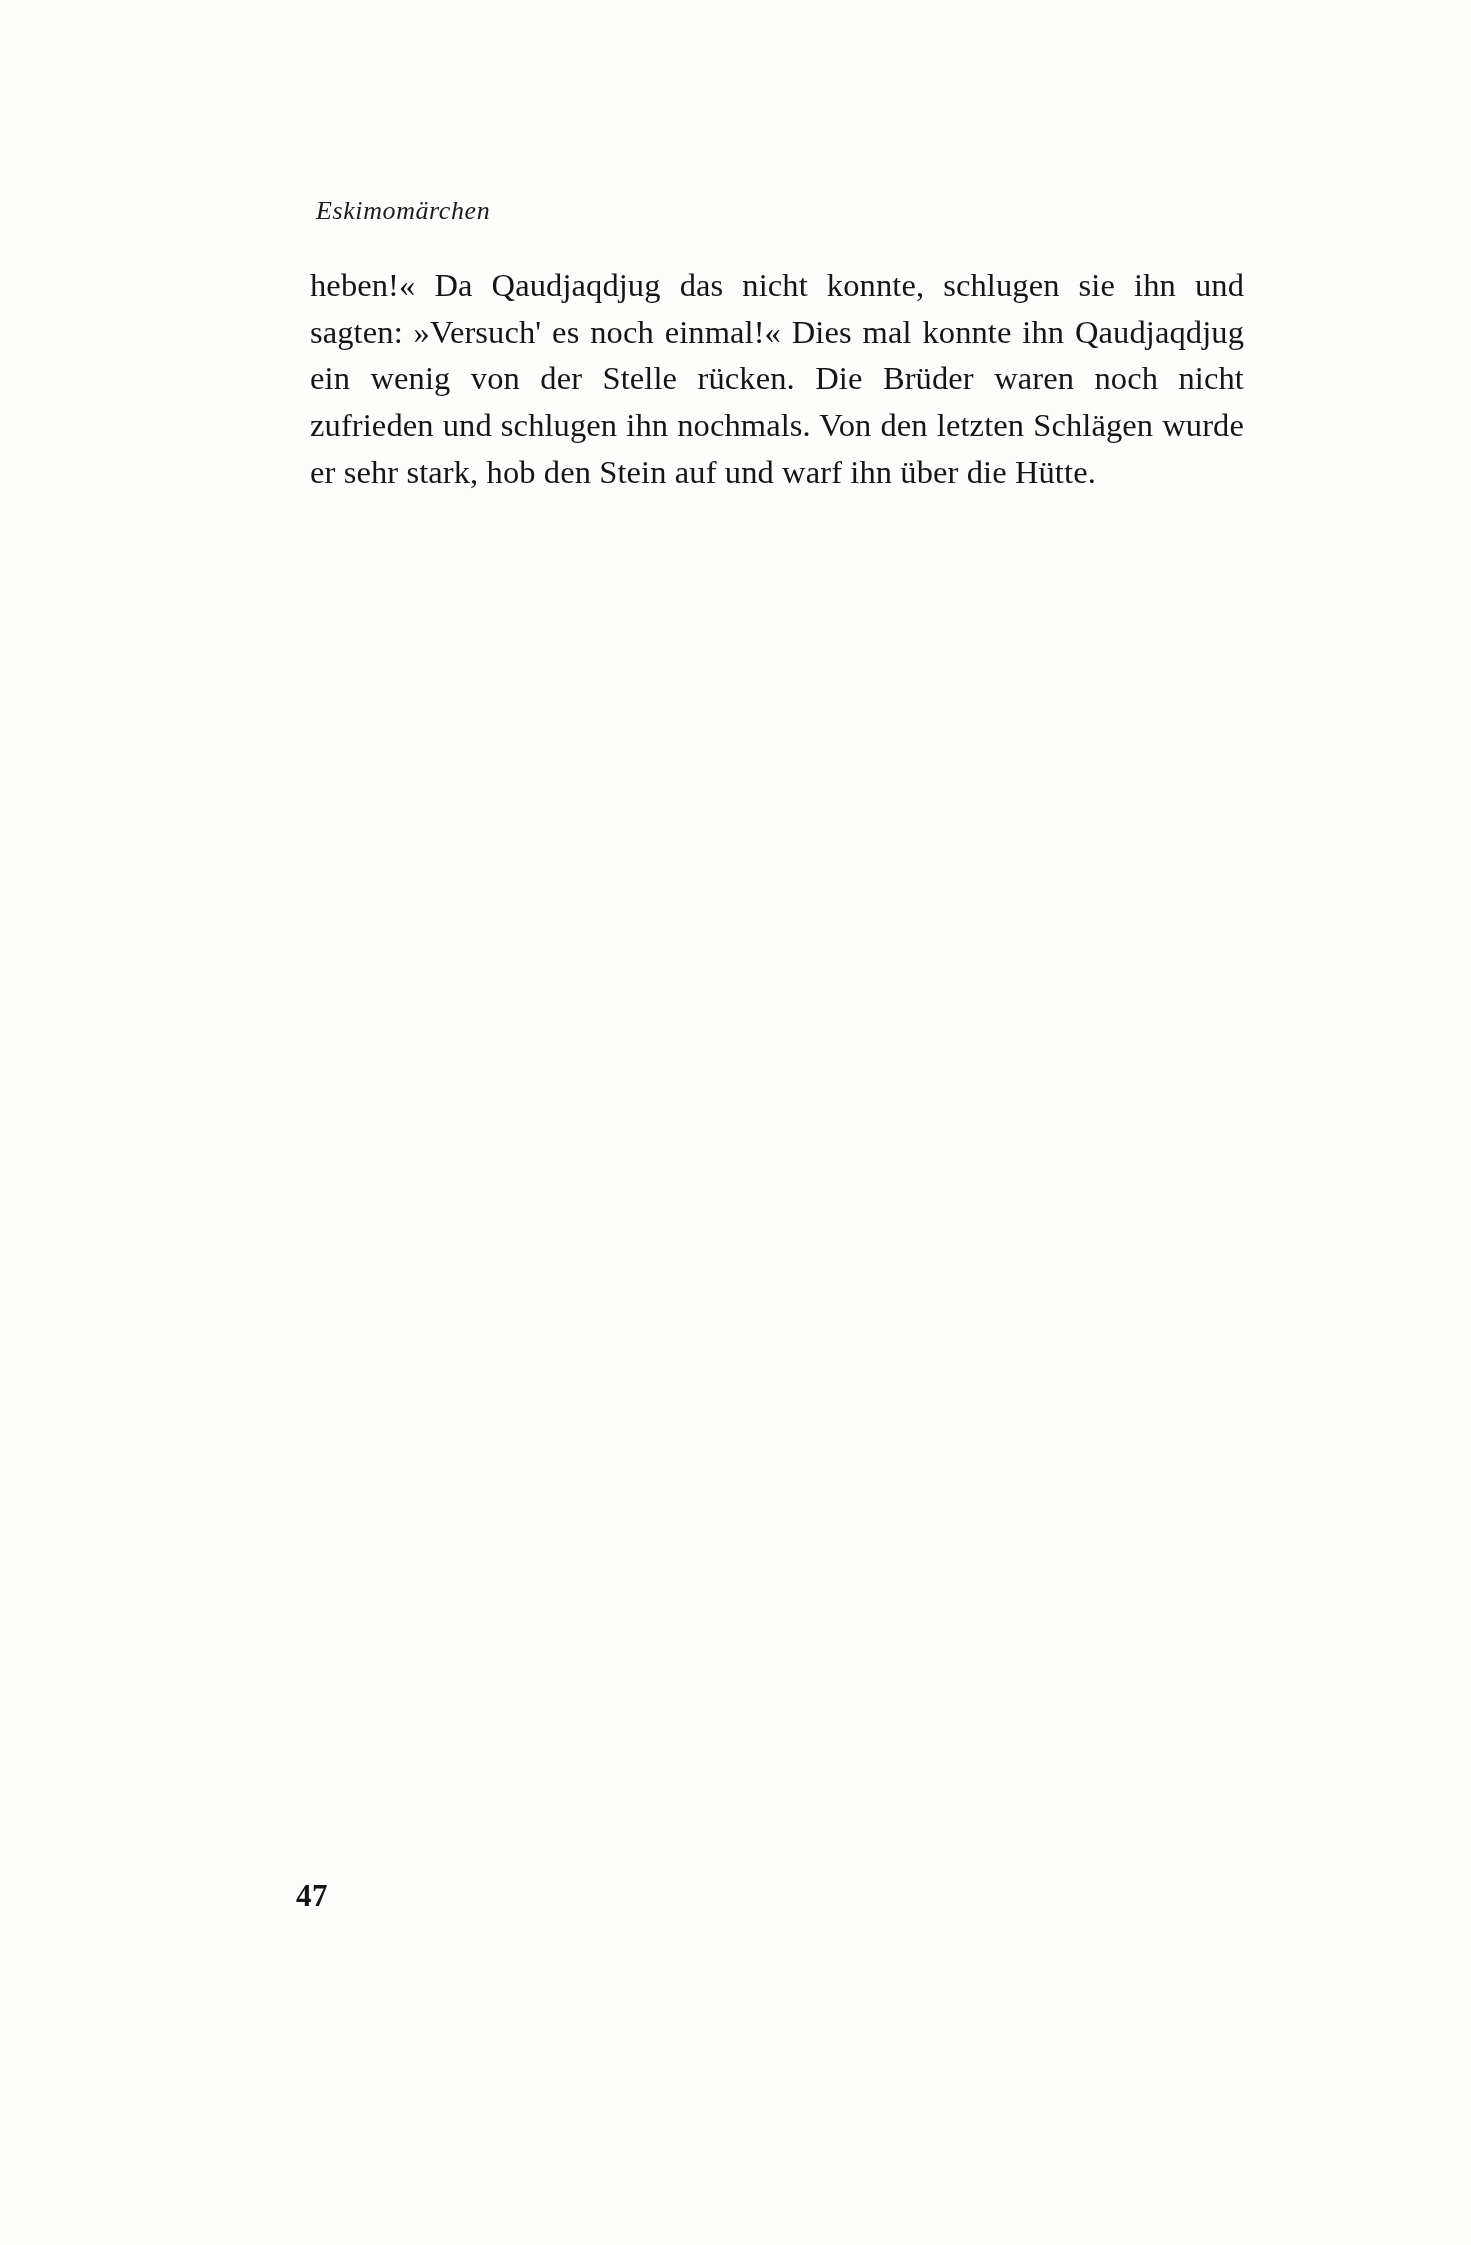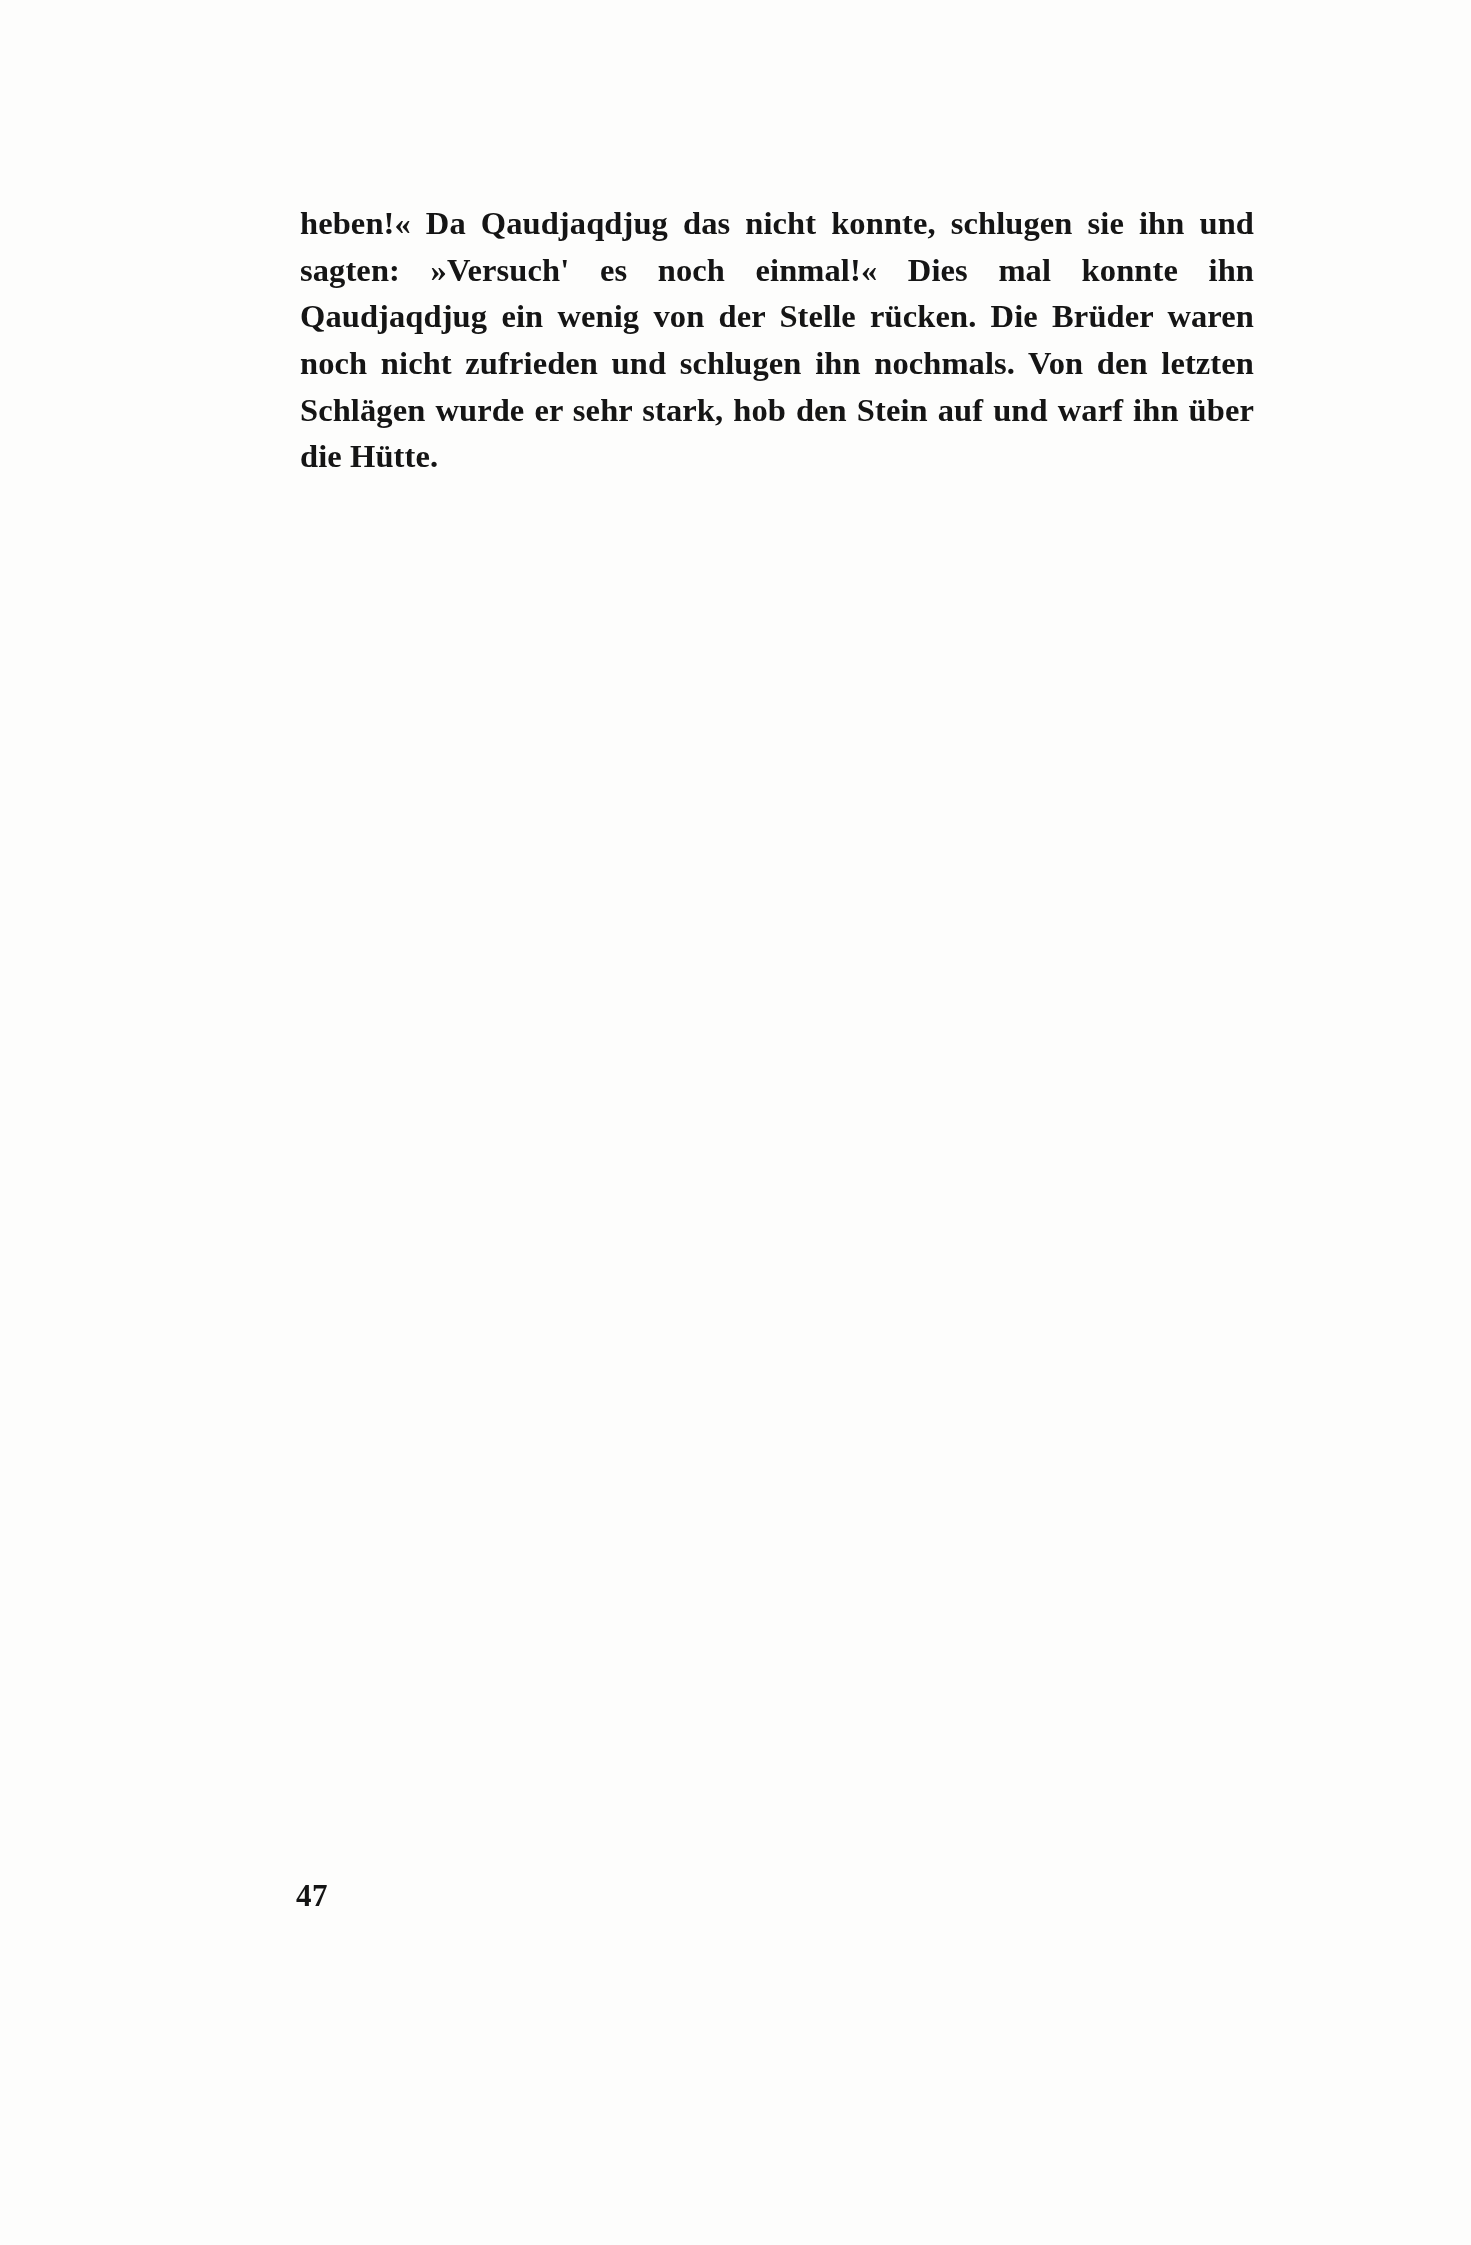--- a/index.html
+++ b/index.html
@@ -36,22 +36,21 @@
   }
   .body-copy {
     font-size: 32.5px;
     line-height: 1.435;
     text-align: justify;
     text-justify: inter-word;
     color: #151515;
     letter-spacing: 0.1px;
   }
   .body-copy p {
-    margin: 4px;
-    font-weight: bold;
+    margin: 14px;
   }
   .body-copy p.indent {
     text-indent: 42px;
   }
   .page-number {
     position: absolute;
     left: 296px;
     top: 1878px;
     font-size: 31px;
     font-weight: 700;
@@ -62,20 +61,21 @@
   .body-copy, .running-head, .page-number {
     -webkit-font-smoothing: antialiased;
   }
 </style>
 </head>
 <body>
 
 <div class="page">
 
   <div class="text-block">
+    <div class="running-head">Eskimomärchen</div>
 
     <div class="body-copy">
       <p class="first">heben!« Da Qaudjaqdjug das nicht konnte, schlugen sie ihn und sagten: »Versuch' es noch einmal!« Dies­ mal konnte ihn Qaudjaqdjug ein wenig von der Stelle rücken. Die Brüder waren noch nicht zufrieden und schlugen ihn nochmals. Von den letzten Schlägen wurde er sehr stark, hob den Stein auf und warf ihn über die Hütte.</p>
     </div>
   </div>
 
   <div class="page-number">47</div>
 
 </div>
 

